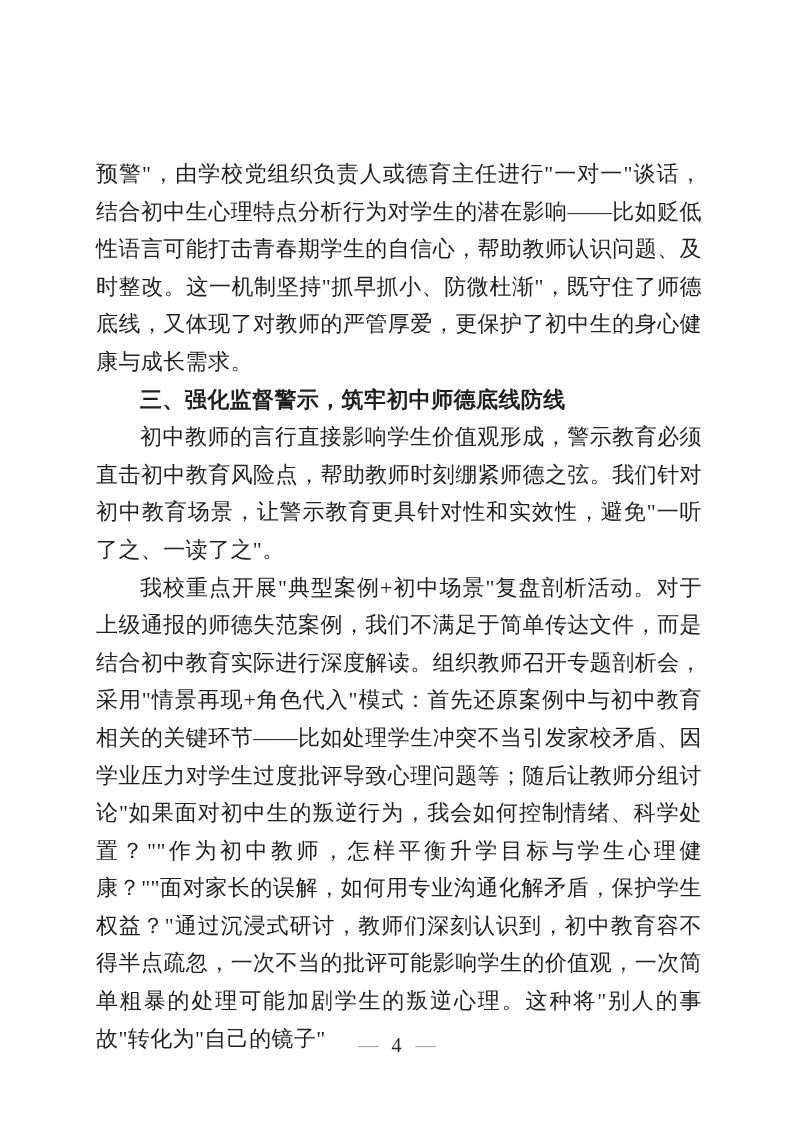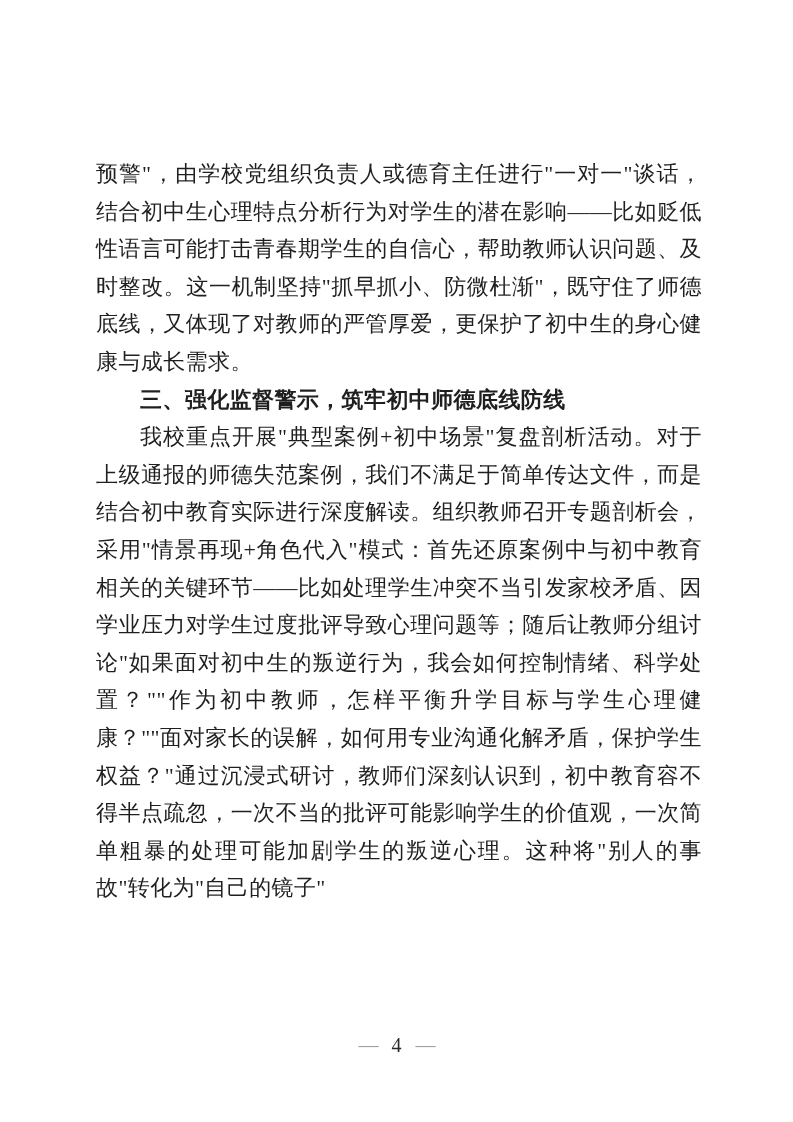--- a/index.html
+++ b/index.html
@@ -58,20 +58,21 @@
   }
 </style>
 </head>
 <body>
 
 <div class="page">
 
   <div class="content">
     <p class="no-indent">预警"，由学校党组织负责人或德育主任进行"一对一"谈话，结合初中生心理特点分析行为对学生的潜在影响——比如贬低性语言可能打击青春期学生的自信心，帮助教师认识问题、及时整改。这一机制坚持"抓早抓小、防微杜渐"，既守住了师德底线，又体现了对教师的严管厚爱，更保护了初中生的身心健康与成长需求。</p>
     <p class="heading indent">三、强化监督警示，筑牢初中师德底线防线</p>
+    <p class="indent">初中教师的言行直接影响学生价值观形成，警示教育必须直击初中教育风险点，帮助教师时刻绷紧师德之弦。我们针对初中教育场景，让警示教育更具针对性和实效性，避免"一听了之、一读了之"。</p>
     <p class="indent">我校重点开展"典型案例+初中场景"复盘剖析活动。对于上级通报的师德失范案例，我们不满足于简单传达文件，而是结合初中教育实际进行深度解读。组织教师召开专题剖析会，采用"情景再现+角色代入"模式：首先还原案例中与初中教育相关的关键环节——比如处理学生冲突不当引发家校矛盾、因学业压力对学生过度批评导致心理问题等；随后让教师分组讨论"如果面对初中生的叛逆行为，我会如何控制情绪、科学处置？""作为初中教师，怎样平衡升学目标与学生心理健康？""面对家长的误解，如何用专业沟通化解矛盾，保护学生权益？"通过沉浸式研讨，教师们深刻认识到，初中教育容不得半点疏忽，一次不当的批评可能影响学生的价值观，一次简单粗暴的处理可能加剧学生的叛逆心理。这种将"别人的事故"转化为"自己的镜子"</p>
   </div>
 
   <div class="footer">
     <span class="dash">—</span><span class="num">4</span><span class="dash">—</span>
   </div>
 
 </div>
 
 </body></html>

